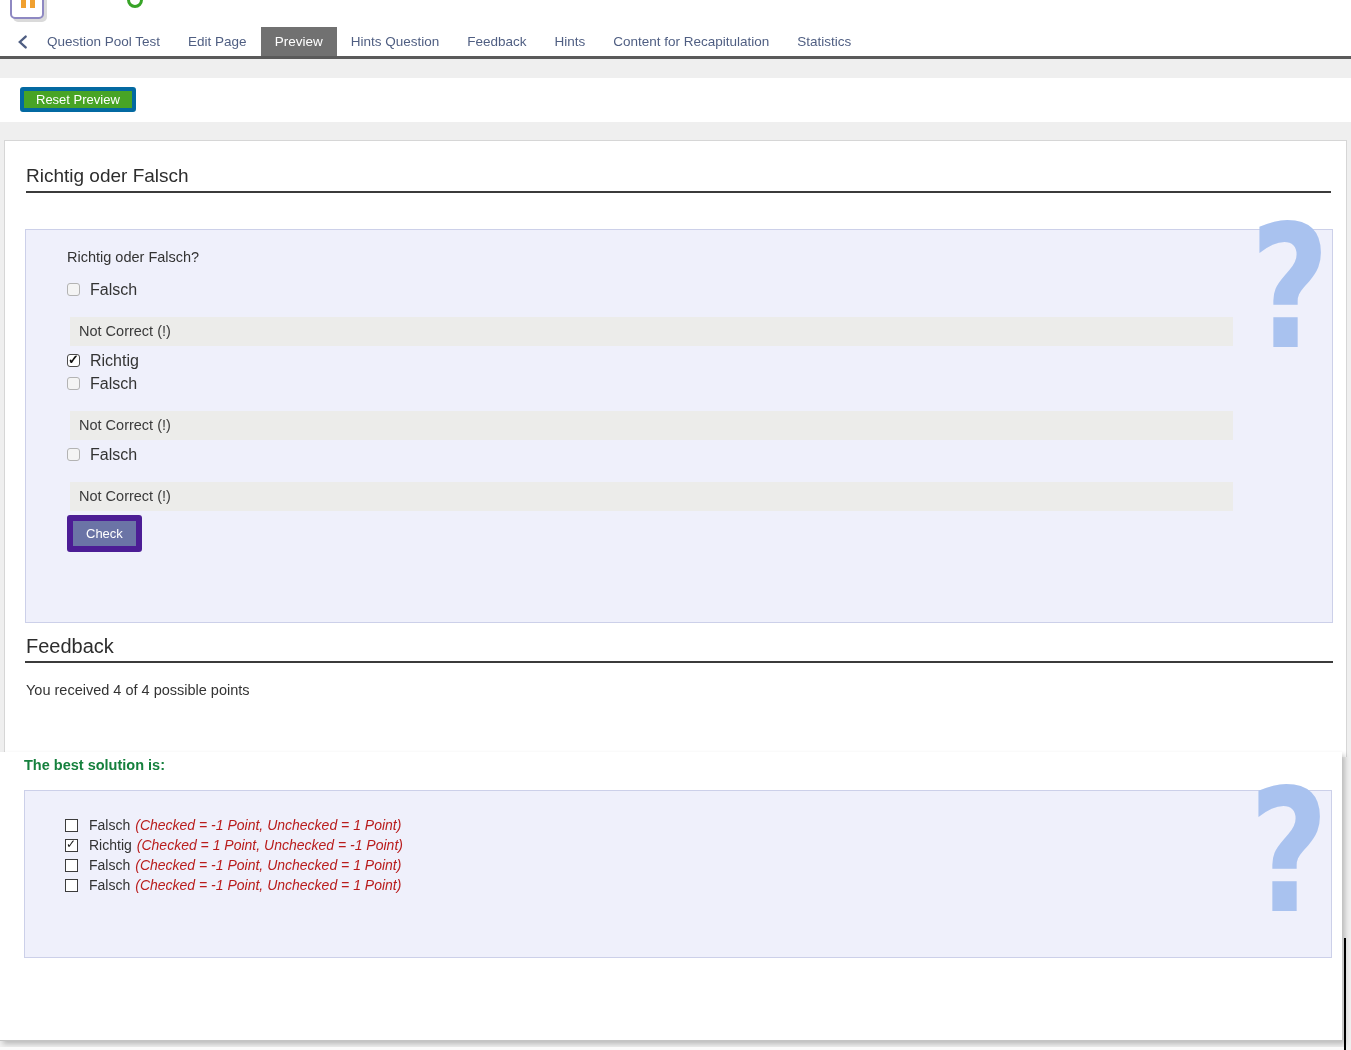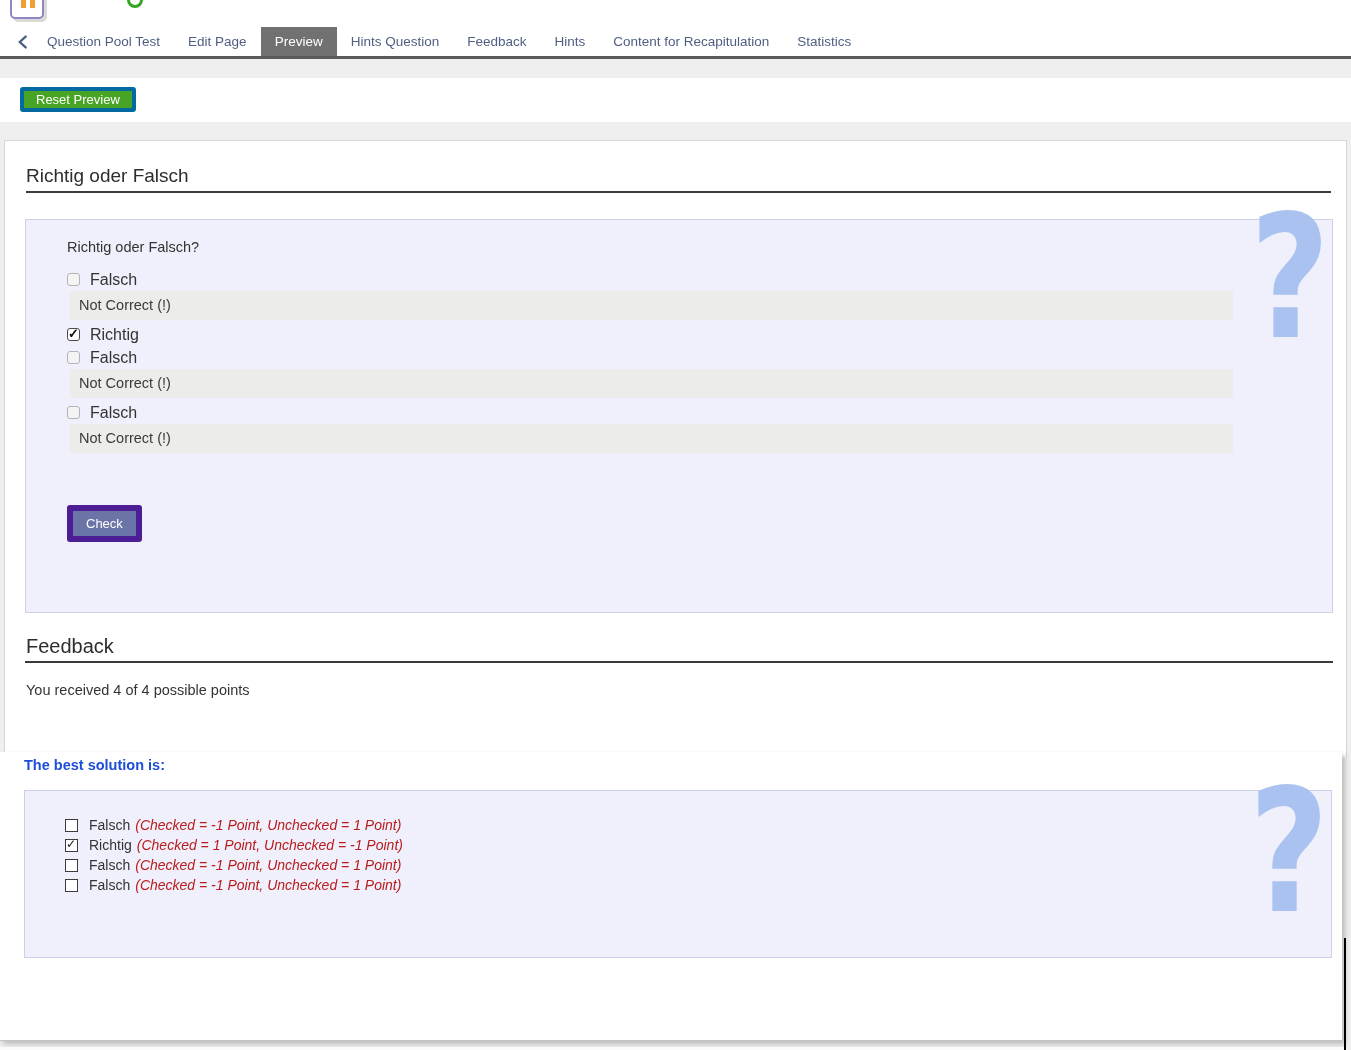--- a/index.html
+++ b/index.html
@@ -46,37 +46,37 @@
   
   #card {
     position:absolute; left:4px; top:140px; width:1343px; height:617px;
     background:#fff; border:1px solid #d6d6d6; border-bottom:none;
   }
   .rule { position:absolute; height:0; border-top:2px solid #3b3b3b; }
   .q-title { position:absolute; left:21px; top:24px; margin:0; font-size:19px; font-weight:normal; color:#2d2d2d; }
   .title-rule { top:50px; left:21px; width:1305px; }
 
   .q-panel {
-    position:absolute; left:20px; top:78px; width:1308px; height:394px;
+    position:absolute; left:20px; top:88px; width:1308px; height:394px;
     background:var(--panel-bg,#eff0fb); border:1px solid var(--panel-border,#ccd0e9);padding-left:22px;
   }
   .q-prompt { position:absolute; left:41px; top:19px; font-size:14.5px; color:#333; }
   .answers { position:absolute; left:41px; top:48px; width:1166px; }
   .answer-line { display:flex; align-items:center; gap:10px; height:23px; }
   .cb {
     width:13px; height:13px; border:1px solid #b3b3b3; background:#f4f4f4;
     border-radius:3px; position:relative; flex:none; cursor:pointer;
   }
   .cb.checked { border-color:#4a4a4a; background:#fff; }
   .cb.checked::after {
     content:"\2713"; position:absolute; left:0; top:-2px;
     font-size:13px; font-weight:bold; color:#111; line-height:13px;
   }
   .answer-feedback {
-    margin:0 0 3px 3px; height:29px; background:var(--bar-bg,#ececea);
+    margin:16px 0 3px 3px; height:29px; background:var(--bar-bg,#ececea);
     padding:5px 9px; font-size:14.5px; color:#3a3a3a; line-height:19px;
   }
   .check-btn {
     position:absolute; left:41px; top:285px; height:37px; padding:0 13px;
     background:var(--check-purple,#6b74a6); color:#fff; border:6px solid #4c1d95;
     border-radius:3px; font-size:13px; font-family:inherit; cursor:pointer;
   }
   .qmark {
     position:absolute; top:-28px; right:2px; pointer-events:none;
     font-family:"DejaVu Sans", sans-serif; font-weight:bold; font-size:172px;
@@ -92,21 +92,21 @@
     background:var(--solution-green-bg,#e4f6dc); border:1px solid var(--solution-green-border,#7fb571);
     font-size:14.5px; color:#333; line-height:28px; padding-left:7px;
   }
 
   
   #solution-block {
     position:absolute; left:0; top:752px; width:1342px; height:289px;
     background:#fff; border-bottom:1px solid #c4c4c4;
     box-shadow:3px 3px 5px rgba(0,0,0,.22);
   }
-  .best-label { position:absolute; left:24px; top:5px; font-size:14.5px; font-weight:bold; color:#1d4ed8; }
+  .best-label { position:absolute; left:24px; top:5px; font-size:14.5px; font-weight:bold; color:#15803d; }
   .sol-panel {
     position:absolute; left:24px; top:38px; width:1308px; height:168px;
     background:var(--panel-bg,#eff0fb); border:1px solid var(--panel-border,#ccd0e9);
   }
   .sol-rows { position:absolute; left:40px; top:24px; }
   .sol-row { display:flex; align-items:center; height:20px; }
   .scb {
     width:13px; height:13px; border:1px solid #3c3c3c; background:#fff;
     margin-right:11px; position:relative; flex:none;
   }

